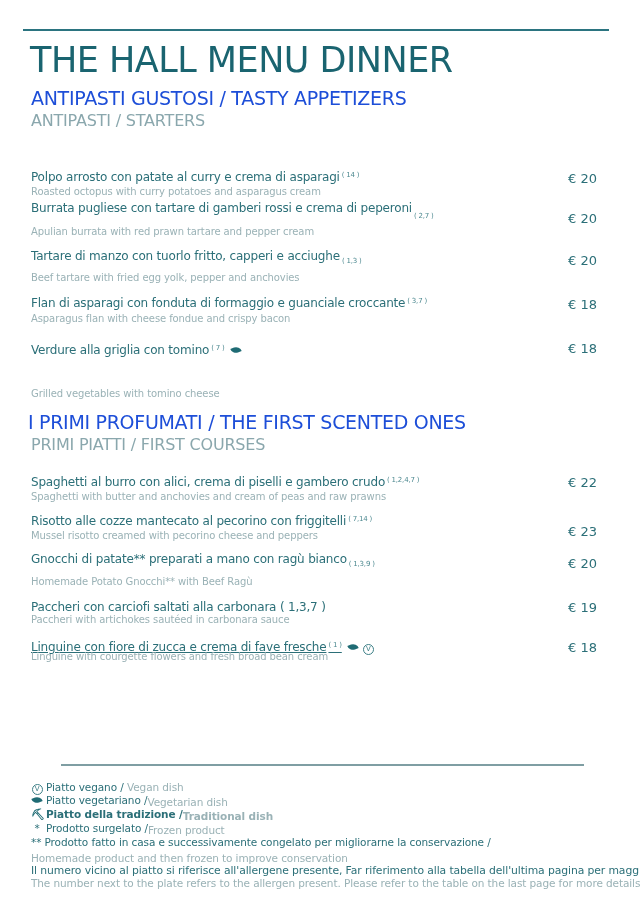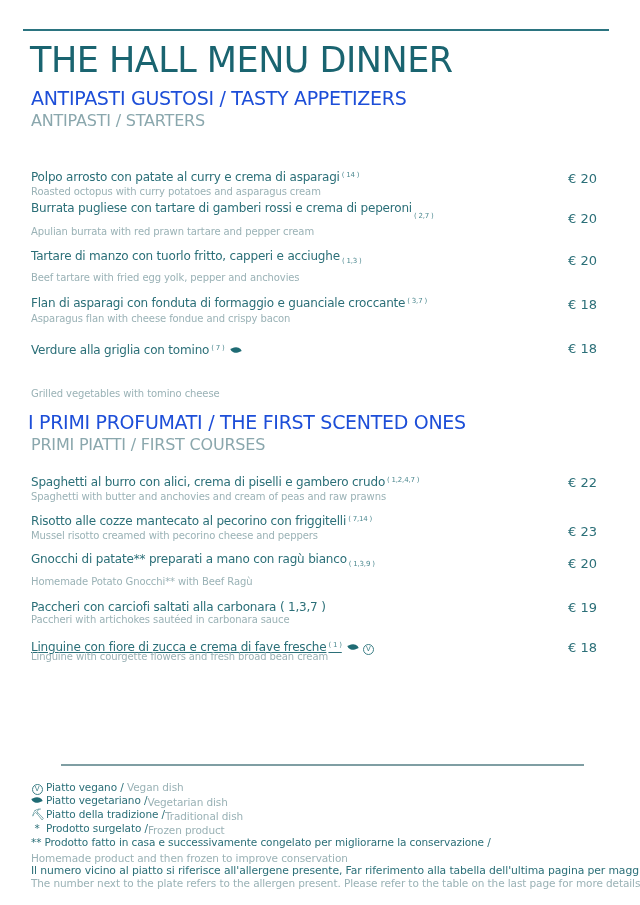--- a/index.html
+++ b/index.html
@@ -74,18 +74,18 @@
 <div class="abs price" style="top:600px;">€ 19</div>
 
 <div class="abs it" style="left:31px; top:640px;text-decoration:underline;"><span>Linguine con fiore di zucca e crema di fave fresche</span><span class="sup">( 1 )</span><span class="leaf"></span><span class="vcirc">V</span></div>
 <div class="abs en" style="left:31px; top:651px;">Linguine with courgette flowers and fresh broad bean cream</div>
 <div class="abs price" style="top:640px;">€ 18</div>
 
 <div class="abs bottom-rule"></div>
 
 <div class="abs legend" style="left:31px; top:781px;"><span class="ico"><span class="vcirc">V</span></span><span>Piatto vegano /</span> <span class="light">Vegan dish</span></div>
 <div class="abs legend" style="left:31px; top:794px;"><span class="ico"><span class="leaf"></span></span><span>Piatto vegetariano /</span><span class="light" style="vertical-align:-2px">Vegetarian dish</span></div>
-<div class="abs legend" style="left:31px; top:808px;"><span class="ico tradition">⛏</span><span>Piatto della tradizione /</span><span class="light" style="vertical-align:-2px">Traditional dish</span></div>
+<div class="abs legend" style="left:31px; top:808px;font-weight:bold;"><span class="ico tradition">⛏</span><span>Piatto della tradizione /</span><span class="light" style="vertical-align:-2px">Traditional dish</span></div>
 <div class="abs legend" style="left:31px; top:822px;"><span class="ico">*</span><span>Prodotto surgelato /</span><span class="light" style="vertical-align:-2px">Frozen product</span></div>
 <div class="abs legend" style="left:31px; top:836px;"><span>**</span> <span>Prodotto fatto in casa e successivamente congelato per migliorarne la conservazione /</span></div>
 <div class="abs legend" style="left:31px; top:852px;"><span class="light">Homemade product and then frozen to improve conservation</span></div>
 <div class="abs legend" style="left:31px; top:864px; font-size:10.8px;">Il numero vicino al piatto si riferisce all'allergene presente, Far riferimento alla tabella dell'ultima pagina per maggior dettagli.</div>
 <div class="abs legend" style="left:31px; top:877px;"><span class="light">The number next to the plate refers to the allergen present. Please refer to the table on the last page for more details.</span></div>
 
 </body></html>

